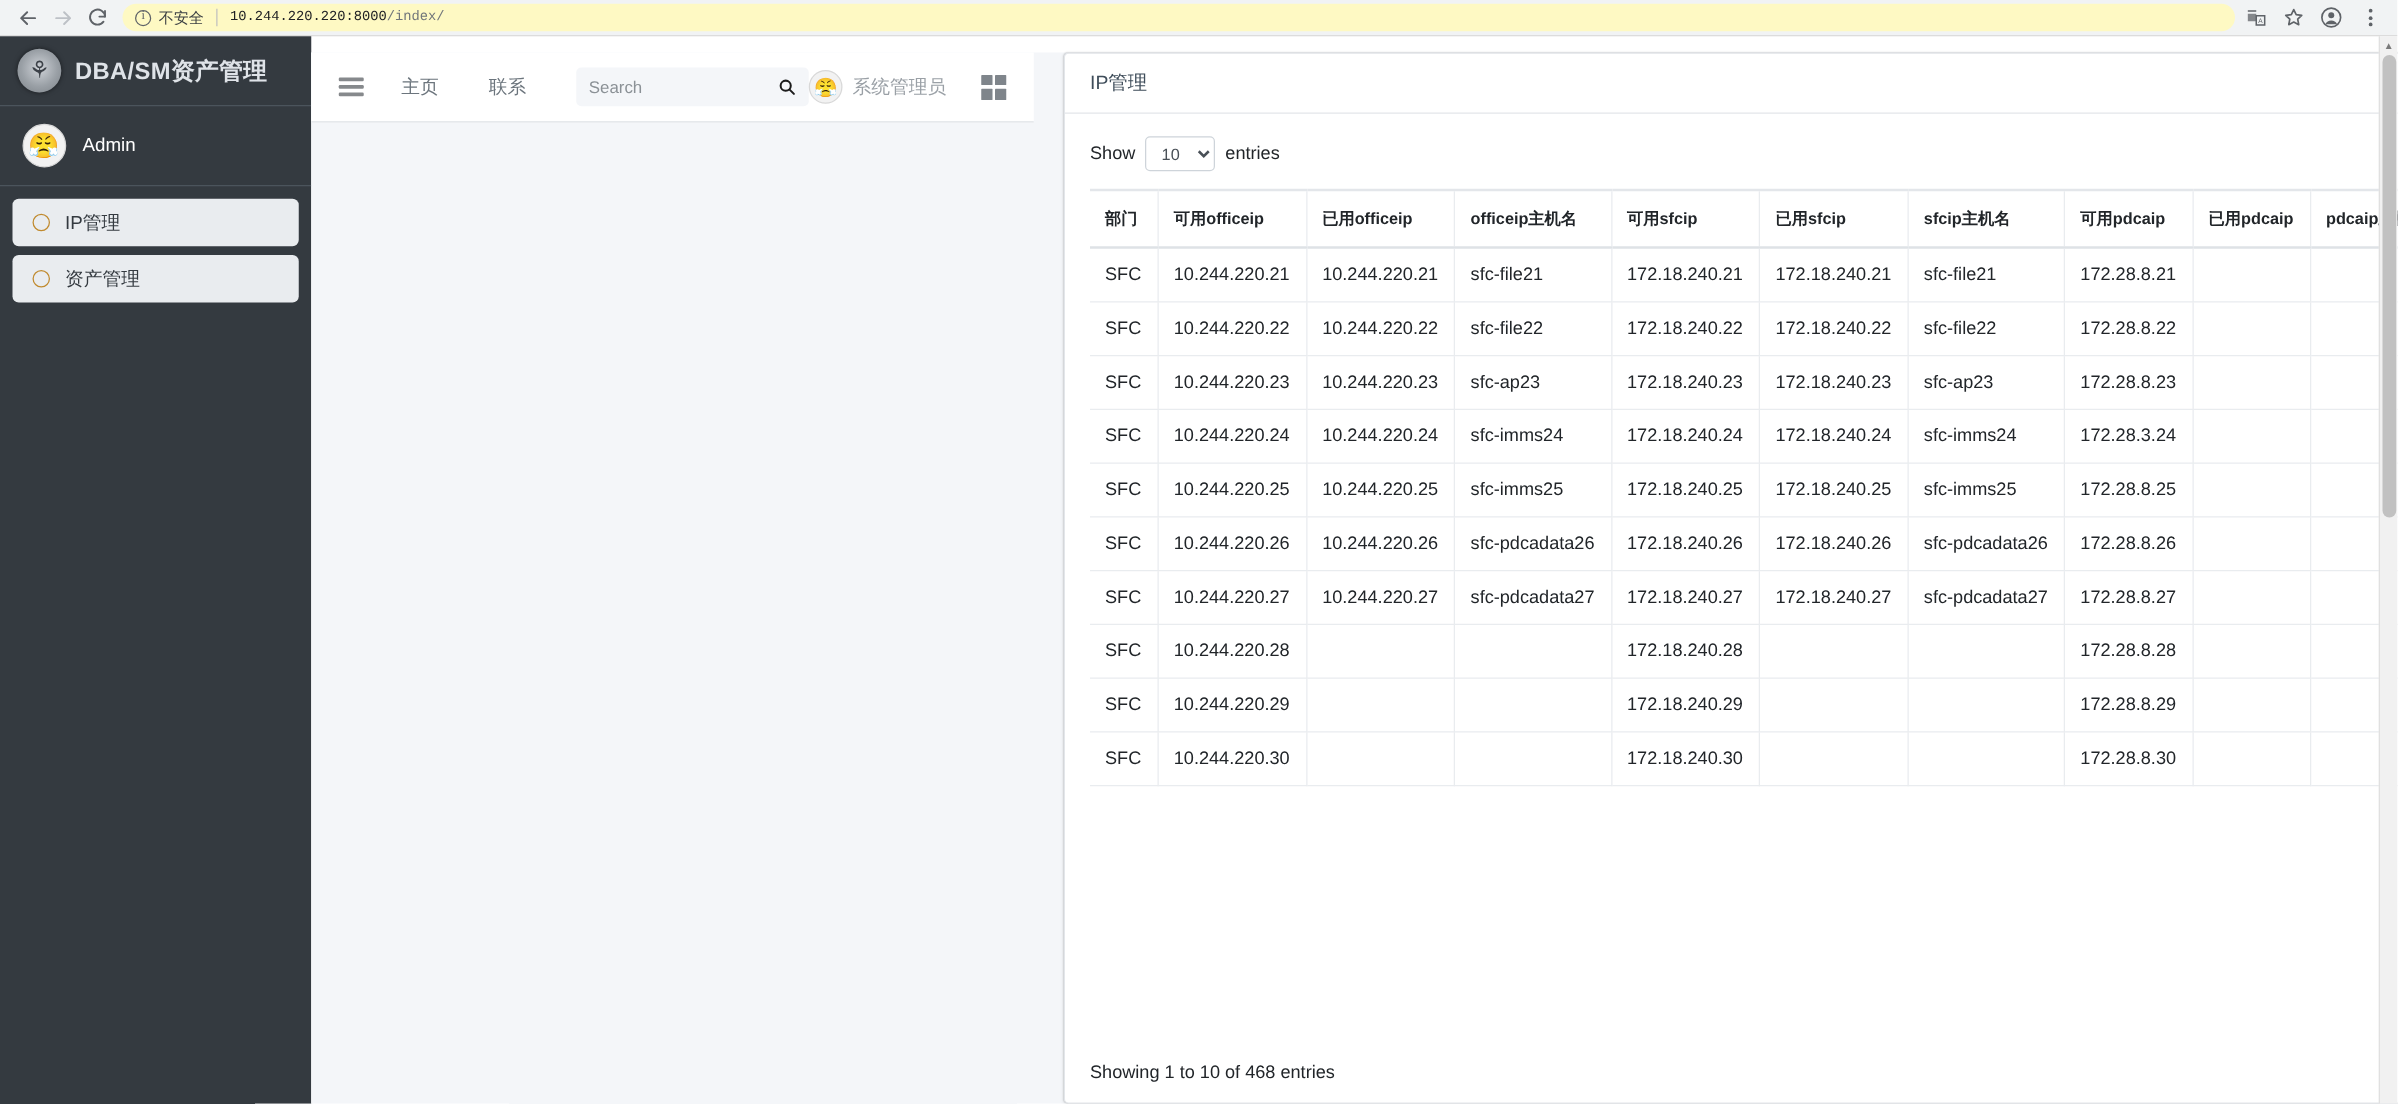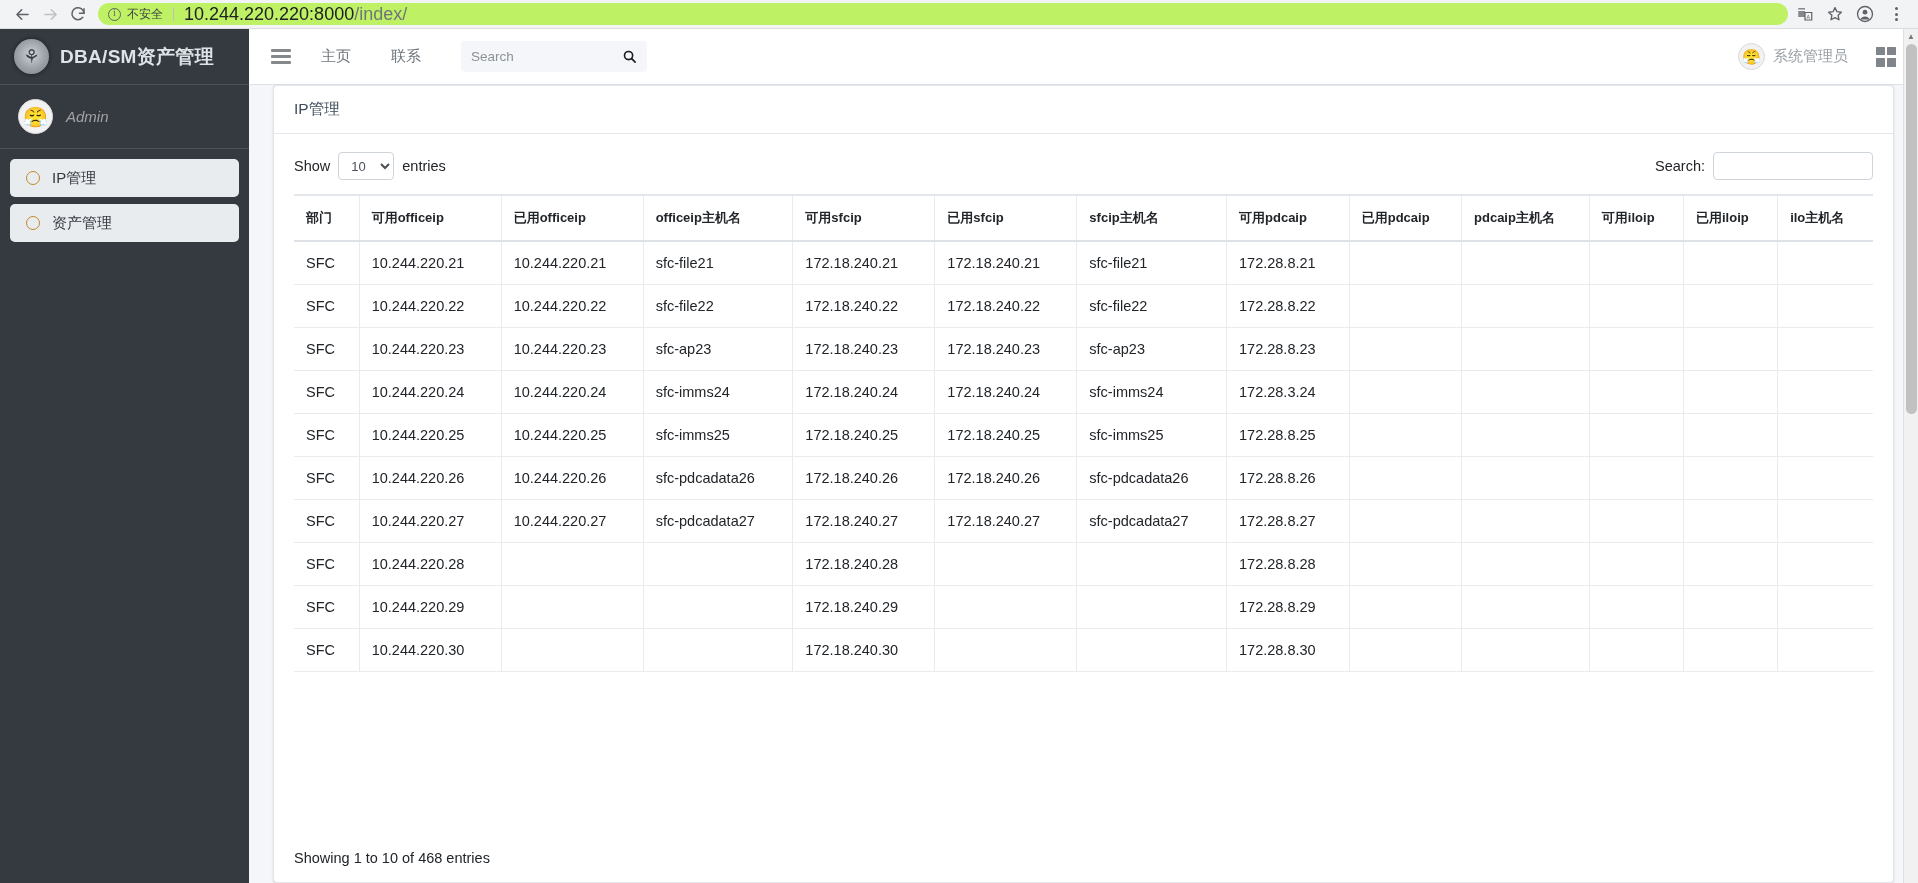--- a/index.html
+++ b/index.html
@@ -18,36 +18,36 @@
     border-bottom: 1px solid #dcdcdc;
   }
   .nav-btn {
     width: 28px; height: 28px;
     display: flex; align-items: center; justify-content: center;
     color: #5f6368; font-size: 17px; flex: none;
   }
   .nav-btn.disabled { color: #bdc1c6; }
   .omnibox {
     flex: 1; height: 22px; margin: 0 8px 0 6px;
-    background: #bef264; border-radius: 11px;
+    background: #fef9c3; border-radius: 11px;
     display: flex; align-items: center;
     padding: 0 10px; gap: 6px;
   }
   .info-circle {
     width: 13px; height: 13px; border: 1.3px solid #5f6368;
     border-radius: 50%; position: relative; flex: none;
   }
   .info-circle::after {
     content: "i"; position: absolute; left: 0; right: 0; top: -2px;
     text-align: center; font-size: 10px; color: #5f6368;
     font-family: "Liberation Serif", serif;
   }
   .notsecure { font-size: 12px; color: #3c4043; white-space: nowrap; }
   .omni-sep { width: 1px; height: 14px; background: #c0c0c0; margin: 0 4px; }
-  .url { font-size: 18px; color: #202124; white-space: nowrap; }
+  .url { font-size: 11px; color: #202124; white-space: nowrap; font-family: Liberation Mono, monospace; }
   .url .grey { color: #70757a; }
   .omni-icons { display: flex; align-items: center; gap: 12px; padding-right: 4px; }
   .tb-icon { width: 18px; height: 18px; color: #5f6368; flex: none; }
   .kebab { display: flex; flex-direction: column; gap: 2.5px; align-items: center;
            width: 20px; padding: 0 2px; }
   .kebab i { width: 3px; height: 3px; background: #5f6368; border-radius: 50%; display: block; }
 
   
   .app { position: relative; width: 1918px; height: 854px; display: flex; }
 
@@ -76,36 +76,36 @@
     display: flex; align-items: center; gap: 13px;
     padding: 14px 14px 14px 18px;
     border-bottom: 1px solid #4b545c;
   }
   .avatar {
     width: 35px; height: 35px; border-radius: 50%;
     background: #f2f2f2; border: 1px solid #d8d8d8;
     display: flex; align-items: center; justify-content: center;
     font-size: 20px; flex: none; overflow: hidden;
   }
-  .user-name { font-size: 15px; color: #a3a3a3; font-style: italic; }
+  .user-name { font-size: 15px; color: #ffffff; }
   .nav-list { padding: 10px 10px 0 10px; display: flex; flex-direction: column; gap: 7px; }
   .nav-item {
     background: #e9ecef; color: #343a40;
     border-radius: 5px; height: 38px;
     display: flex; align-items: center; gap: 12px;
     padding: 0 16px; font-size: 15px;
     cursor: pointer;
   }
   .ring {
     width: 14px; height: 14px; border-radius: 50%;
     border: 1.8px solid #c08a2e; flex: none;
   }
 
   
-  .content { flex: 1; display: flex; flex-direction: column; min-width: 0; background: #f4f6f9; }
+  .content { flex: 1; display: flex; flex-direction: row; min-width: 0; background: #f4f6f9; margin-top: 13px; }
 
   
   .navbar {
     height: 56px; background: #fff; flex: none;
     display: flex; align-items: center;
     padding: 0 22px 0 22px;
     border-bottom: 1px solid #dee2e6;
   }
   .hamburger { display: flex; flex-direction: column; gap: 3.5px; width: 20px; cursor: pointer; margin-right: 30px; }
   .hamburger i { height: 2.5px; background: #86898c; border-radius: 1px; display: block; }

